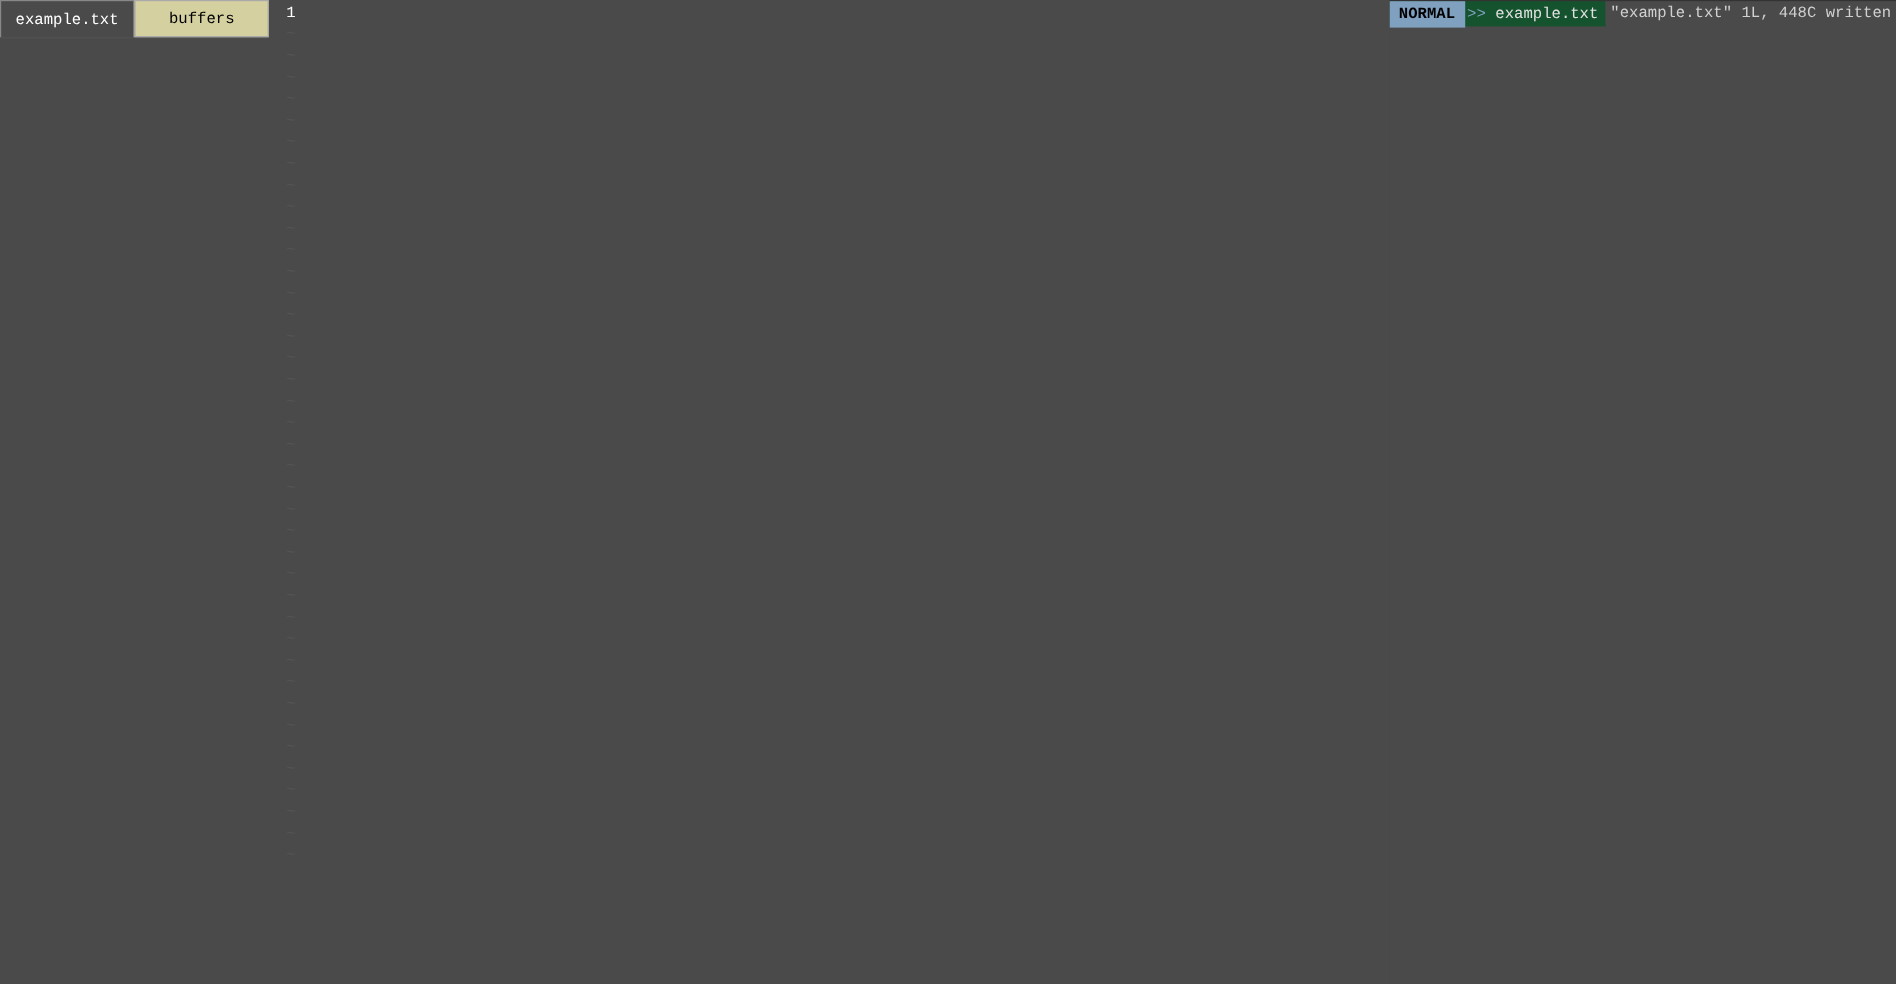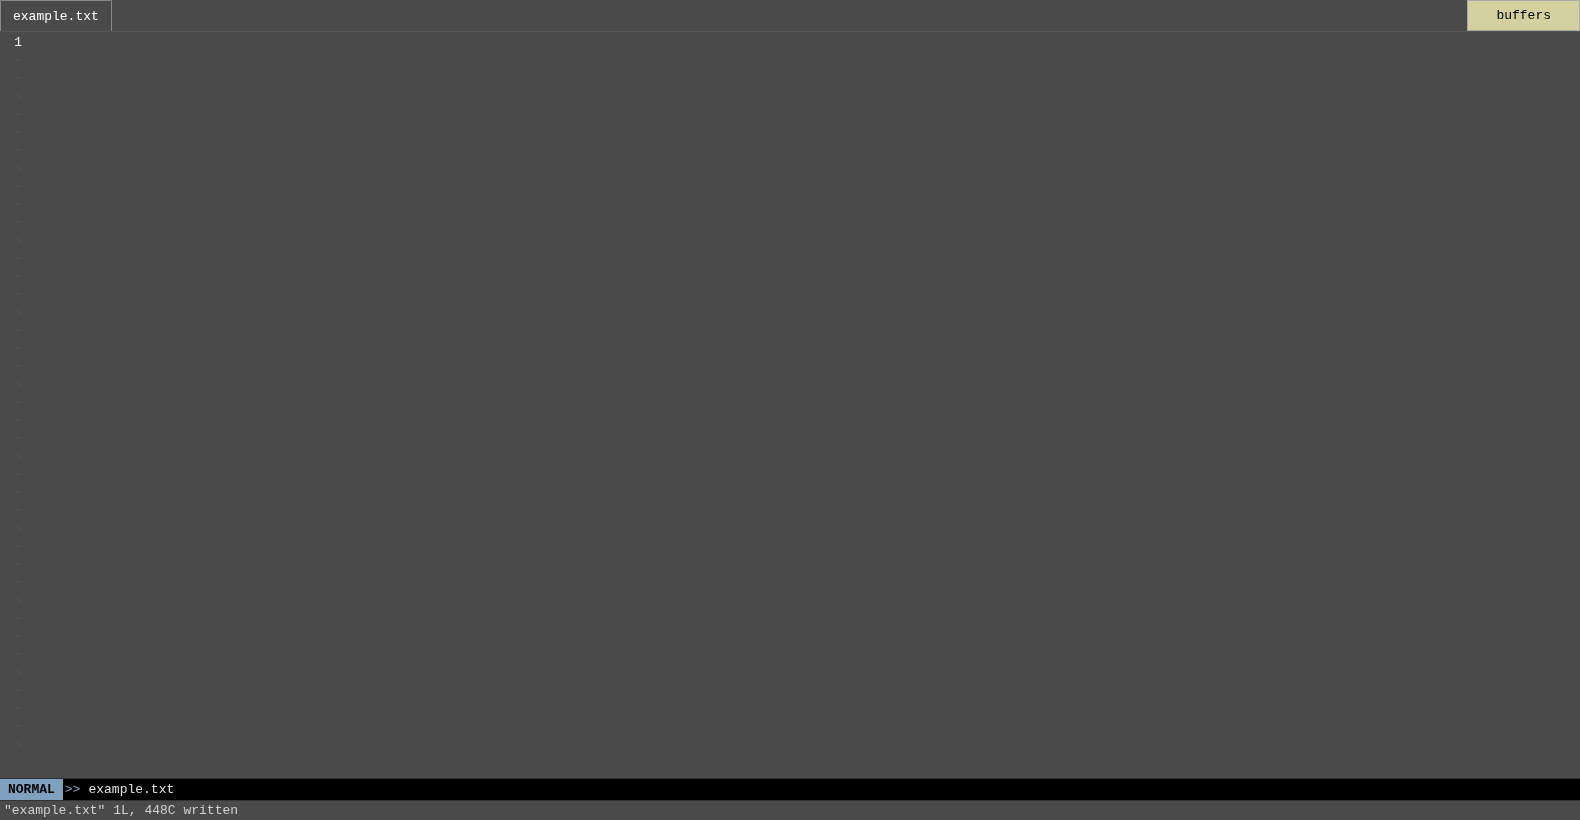--- a/index.html
+++ b/index.html
@@ -13,21 +13,21 @@
       height: 820px;
       background-color: #4a4a4a;
       font-family: 'Courier New', Courier, monospace;
       font-size: 13px;
       color: #d0d0d0;
       overflow: hidden;
     }
 
     #editor-container {
       display: flex;
-      flex-direction: column;
+      flex-direction: row;
       width: 100%;
       height: 100%;
     }
 
     
     #tab-bar {
       display: flex;
       align-items: stretch;
       background-color: #4a4a4a;
       height: 32px;
@@ -113,21 +113,21 @@
       line-height: 18px;
       font-size: 13px;
       white-space: pre;
       overflow: hidden;
     }
 
     
     #status-bar {
       display: flex;
       align-items: center;
-      background-color: #000000;
+      background-color: #14532d;
       height: 22px;
       border-top: 1px solid #333;
     }
 
     .mode-badge {
       background-color: #80a0c0;
       color: #000000;
       font-weight: bold;
       padding: 2px 8px;
       font-size: 13px;

